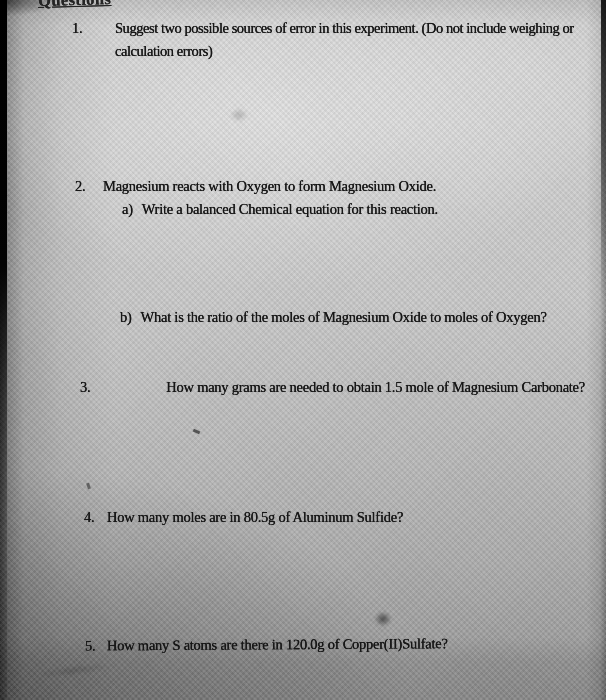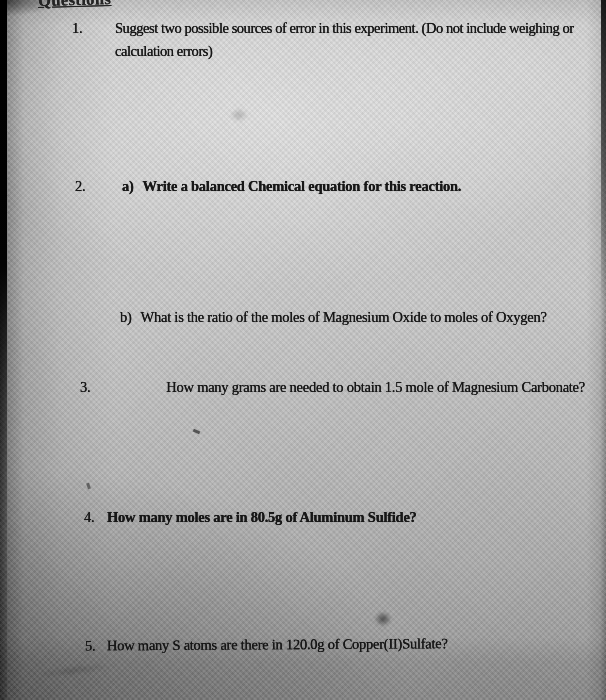--- a/index.html
+++ b/index.html
@@ -44,25 +44,25 @@
   }
   .q{
     position:absolute;display:flex;
     font-size:14.5px;line-height:23px;letter-spacing:-0.25px;
     color:#171717;
     text-shadow:0 0 0.5px rgba(10,10,10,0.9), 0 0 1.1px rgba(45,45,45,0.35);
   }
   .qnum{flex:none;}
   .q1{left:72px;top:17px;}   .q1 .qnum{width:31px;} .q1 .qtext{width:502px;letter-spacing:-0.45px;margin-left:12px;}
   .q2{left:75px;top:175px;}  .q2 .qnum{width:28px;} .q2 .qtext{width:480px;}
-  .part-a{padding-left:19px;font-weight:bold;}
+  .part-a{padding-left:19px;}
   .plabel{display:inline-block;margin-right:9px;}
   .q2b{left:120px;top:306px;white-space:nowrap;}
   .q3{left:80px;top:376px;}  .q3 .qnum{width:25px;} .q3 .qtext{width:480px;text-align:right;}
-  .q4{left:84px;top:506px;}  .q4 .qnum{width:23px;} .q4 .qtext{width:460px;font-weight:bold;}
+  .q4{left:84px;top:506px;}  .q4 .qnum{width:23px;} .q4 .qtext{width:460px;}
   .q5{left:85px;top:633px;transform:rotate(-0.35deg);}  .q5 .qnum{width:22px;} .q5 .qtext{width:460px;}
   .mark{position:absolute;pointer-events:none;}
   .smudge-a{left:230px;top:108px;width:18px;height:14px;opacity:0.30;filter:blur(1px);
     background:radial-gradient(ellipse at center, #555 0%, rgba(85,85,85,0) 70%);}
   .smudge-b{left:374px;top:611px;width:18px;height:16px;opacity:0.75;filter:blur(1.2px);
     background:radial-gradient(ellipse at center, #2e2e2e 0%, rgba(46,46,46,0) 68%);}
   .smudge-c{left:38px;top:666px;width:72px;height:9px;opacity:0.22;filter:blur(1.6px);transform:rotate(-7deg);
     background:radial-gradient(ellipse at center, #222 0%, rgba(34,34,34,0) 75%);}
   .tick-a{left:193px;top:430px;width:7px;height:3px;background:#3a3a3a;opacity:0.8;filter:blur(0.4px);transform:rotate(24deg);}
   .tick-b{left:87px;top:483px;width:3px;height:6px;background:#444;opacity:0.7;filter:blur(0.4px);transform:rotate(-18deg);}
@@ -89,20 +89,21 @@
   <div class="heading">Questions</div>
 
   <div class="q q1">
     <span class="qnum">1.</span>
     <span class="qtext">Suggest two possible sources of error in this experiment. (Do not include weighing or calculation errors)</span>
   </div>
 
   <div class="q q2">
     <span class="qnum">2.</span>
     <span class="qtext">
+      <span>Magnesium reacts with Oxygen to form Magnesium Oxide.</span>
       <span class="part-a" style="display:block;">
         <span class="plabel">a)</span><span>Write a balanced Chemical equation for this reaction.</span>
       </span>
     </span>
   </div>
 
   <div class="q q2b">
     <span class="plabel">b)</span>
       <span>What is the ratio of the moles of Magnesium Oxide to moles of Oxygen?</span>
   </div>

